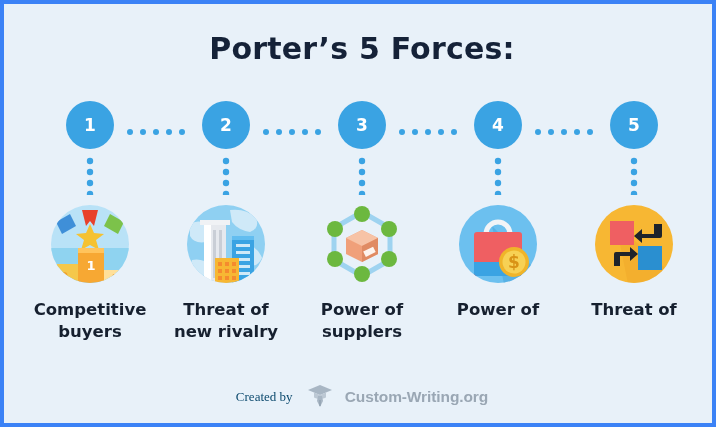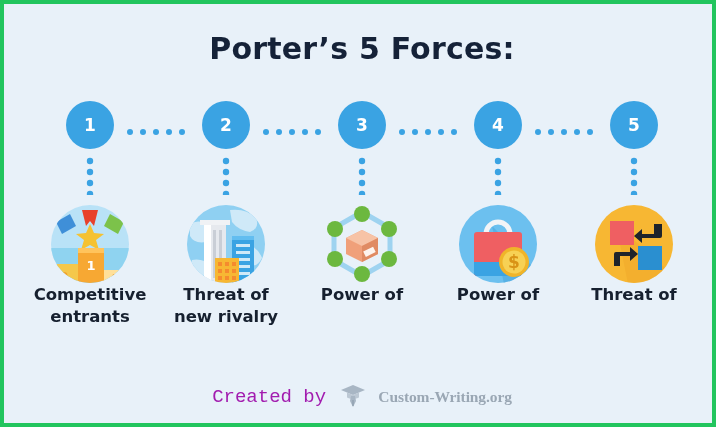--- a/index.html
+++ b/index.html
@@ -12,21 +12,21 @@
     height: 427px;
     overflow: hidden;
     font-family: "DejaVu Sans", "Liberation Sans", sans-serif;
   }
   #infographic {
     position: relative;
     width: 716px;
     height: 427px;
     background: #e8f1f9;
     box-sizing: border-box;
-    border: 4px solid #22c55e;
+    border: 4px solid #3b82f6;
     overflow: hidden;
   }
 
   
   #title {
     position: absolute;
     top: 27px;
     left: 0;
     width: 716px;
     text-align: center;
@@ -68,20 +68,21 @@
   
   .iconwrap {
     width: 80px;
     height: 80px;
     margin: 9px auto 0 auto;
     position: relative;
   }
   .iconwrap svg { display: block; }
 
   .caption {
+    margin-top: 15px;
     text-align: center;
     font-size: 16.5px;
     font-weight: bold;
     color: #16202f;
     line-height: 1.33;
     font-family: "DejaVu Sans", "Liberation Sans", sans-serif;
   }
 
   
   .hdots {
@@ -103,37 +104,37 @@
   
   #footer {
     position: absolute;
     left: 0;
     top: 379px;
     width: 716px;
     text-align: center;
     white-space: nowrap;
   }
   #footer-created {
-    font-size: 19px;
-    color: #a21caf;
+    font-size: 13px;
+    color: #0c4a6e;
     vertical-align: middle;
-    font-family: Liberation Mono, monospace;
+    font-family: Liberation Serif, serif;
   }
   #footer-logo {
     display: inline-block;
     vertical-align: middle;
     margin: 0 7px 0 9px;
   }
   #footer-brand {
     font-size: 15.5px;
     font-weight: bold;
     color: #9aa7b4;
     vertical-align: middle;
     letter-spacing: -0.1px;
-    font-family: Liberation Serif, serif;
+    font-family: Liberation Sans, sans-serif;
     text-align: right;
   }
 </style>
 </head>
 <body>
 
 <div id="infographic">
 
   <div id="title">Porter’s 5 Forces:</div>
 
@@ -177,21 +178,21 @@
           <rect x="28" y="44" width="26" height="36" fill="#f7a833"></rect>
           <rect x="28" y="44" width="26" height="5" fill="#ffc45c"></rect>
           <text x="41" y="66" font-family="DejaVu Sans, sans-serif" font-size="13" font-weight="bold" fill="#ffffff" text-anchor="middle">1</text>
           <text x="14" y="77" font-family="DejaVu Sans, sans-serif" font-size="13" font-weight="bold" fill="#f0a02c" text-anchor="middle">2</text>
           <text x="66" y="79" font-family="DejaVu Sans, sans-serif" font-size="13" font-weight="bold" fill="#f0a02c" text-anchor="middle">3</text>
         </g>
       </svg>
     </div>
     <div class="caption">
       <div>Competitive</div>
-      <div>entrants</div>
+      <div>buyers</div>
     </div>
   </div>
 
   <div class="step" style="left:222px;">
     <div class="badge">2</div>
     <svg class="vdots" height="38" viewBox="0 0 8 38">
       <circle cx="4" cy="4" r="3.2" fill="#3aa3e3"></circle>
       <circle cx="4" cy="15" r="3.2" fill="#3aa3e3"></circle>
       <circle cx="4" cy="26" r="3.2" fill="#3aa3e3"></circle>
       <circle cx="4" cy="37" r="3.2" fill="#3aa3e3"></circle>
@@ -266,20 +267,21 @@
             <circle cx="67" cy="25" r="8"></circle>
             <circle cx="67" cy="55" r="8"></circle>
           <circle cx="40" cy="70" r="8"></circle>
             <circle cx="13" cy="55" r="8"></circle>
             <circle cx="13" cy="25" r="8"></circle>
         </g>
       </svg>
     </div>
     <div class="caption">
       <div>Power of</div>
+      <div>supplers</div>
     </div>
   </div>
 
   <div class="step" style="left:494px;">
     <div class="badge">4</div>
     <svg class="vdots" height="38" viewBox="0 0 8 38">
       <circle cx="4" cy="4" r="3.2" fill="#3aa3e3"></circle>
       <circle cx="4" cy="15" r="3.2" fill="#3aa3e3"></circle>
       <circle cx="4" cy="26" r="3.2" fill="#3aa3e3"></circle>
       <circle cx="4" cy="37" r="3.2" fill="#3aa3e3"></circle>

